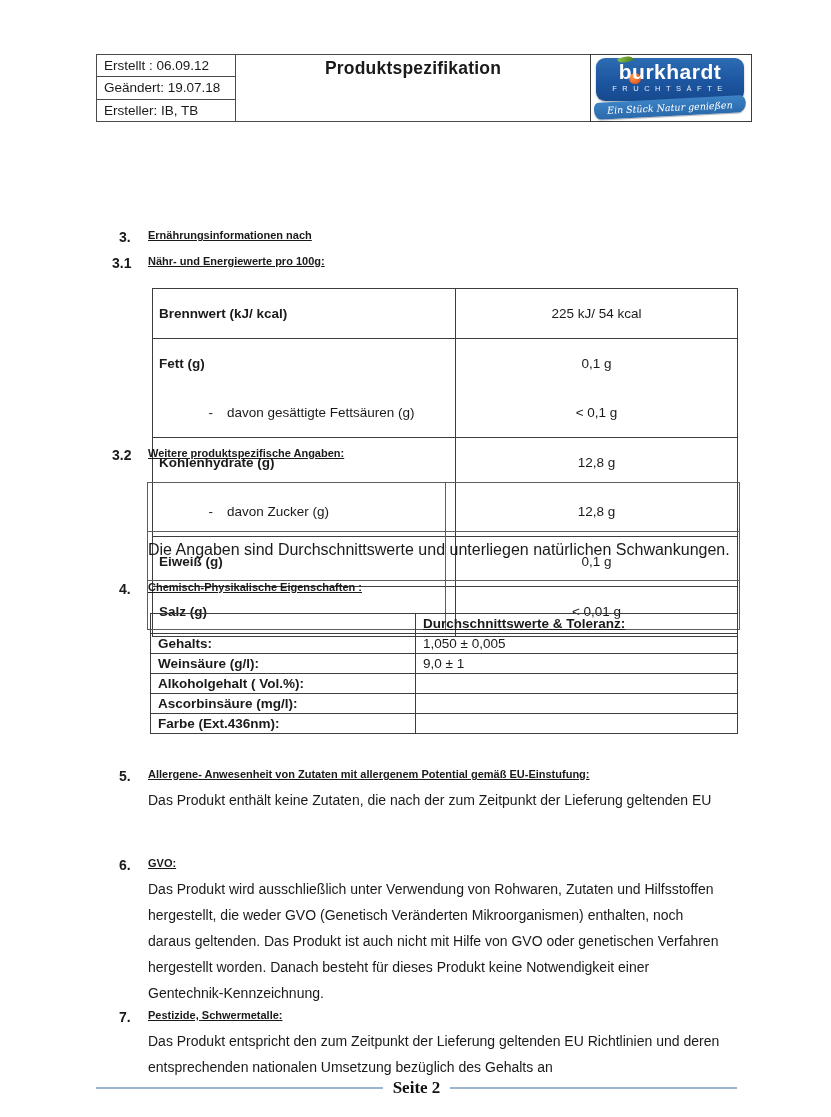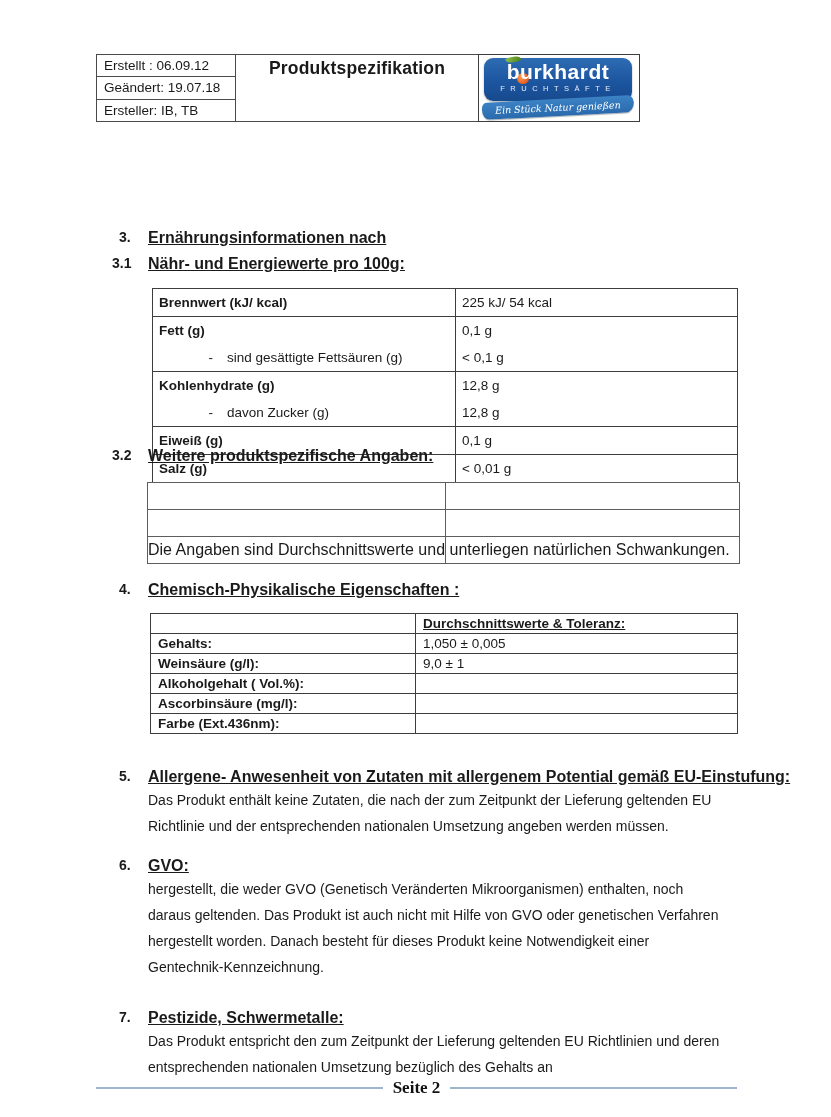--- a/index.html
+++ b/index.html
@@ -1,19 +1,19 @@
 <!DOCTYPE html>
 <html><head>
 <meta charset="utf-8">
 <style>
   html,body{margin:0;padding:0;background:#ffffff;}
   body{width:831px;height:1117px;position:relative;font-family:"Liberation Sans",sans-serif;color:#1a1a1a;overflow:hidden;}
 
   
-  .header{position:absolute;left:96px;top:54px;width:544px;height:68px;display:flex;align-items:stretch;}
+  .header{position:absolute;left:96px;top:54px;width:656px;height:68px;display:flex;align-items:stretch;}
   .meta-table{width:140px;display:flex;flex-direction:column;}
   .meta-row{flex:1;border:1px solid #4a4a4a;border-bottom:none;display:flex;align-items:center;
             padding-left:7px;font-size:13.5px;background:#fff;}
   .meta-row:last-child{border-bottom:1px solid #4a4a4a;}
   .title-cell{flex:1;border-top:1px solid #4a4a4a;border-bottom:1px solid #4a4a4a;
               display:flex;justify-content:center;align-items:flex-start;padding-top:3px;}
   .doc-title{font-size:17.5px;font-weight:bold;letter-spacing:0.2px;}
   .logo-cell{width:160px;border:1px solid #3d3d3d;background:#fff;position:relative;overflow:hidden;}
   .logo-box{position:absolute;left:5px;top:3px;width:148px;height:43px;border-radius:9px;
             background:linear-gradient(180deg,#2d6cb2 0%,#1c55a0 55%,#164a8e 100%);
@@ -30,31 +30,31 @@
           background:linear-gradient(180deg,#3b82c4,#2a6aad);border-radius:8px 10px 14px 12px/60% 70% 100% 90%;
           transform:rotate(-3deg);display:flex;align-items:center;justify-content:center;
           box-shadow:0 1px 1px rgba(0,0,0,.3);}
   .ribbon-text{color:#fff;font-family:"DejaVu Serif",serif;font-style:italic;font-size:9.5px;
                white-space:nowrap;transform:rotate(0.5deg);}
 
   
   .sec{position:absolute;left:0;width:831px;height:22px;}
   .sec-num{position:absolute;font-weight:bold;font-size:14px;}
   .sec-num.one{left:119px;} .sec-num.two{left:112px;}
-  .sec-title{position:absolute;left:148px;font-weight:bold;font-size:16px;
+  .sec-title{position:absolute;left:148px;font-weight:bold;font-size:11px;
              text-decoration:underline;white-space:nowrap;}
 
   
   table{border-collapse:collapse;table-layout:fixed;}
-  td{border:1px solid #3d3d3d;font-size:13.5px;padding:4px 6px;height:19px;line-height:17px;
+  td{border:1px solid #3d3d3d;font-size:13.5px;padding:15px 6px;height:19px;line-height:17px;
      overflow:hidden;white-space:nowrap;}
   .nutri{position:absolute;left:152px;top:288px;width:585px;}
   .nutri col.c1{width:303px;} .nutri col.c2{width:282px;}
   .nutri td.lbl{font-weight:bold;}
-  .nutri td.val{}
+  .nutri td.val{text-align:center;}
   .nutri tr.sub td{border-top:none;font-weight:normal;}
   .nutri tr.subparent td{border-bottom:none;}
   .dash{display:inline-block;width:26px;text-align:right;margin-left:28px;padding-right:14px;font-weight:normal;}
 
   .empty-tbl{position:absolute;left:147px;top:482px;width:592px;}
   .empty-tbl td{border-color:#5d5d5d;height:18px;}
   .empty-tbl col.c1{width:298px;} .empty-tbl col.c2{width:294px;}
 
   .chem{position:absolute;left:150px;top:613px;width:587px;}
   .chem col.c1{width:265px;} .chem col.c2{width:322px;}
@@ -123,21 +123,21 @@
     <tbody>
         <tr>
       <td class="lbl">Brennwert (kJ/ kcal)</td>
       <td class="val">225 kJ/ 54 kcal</td>
     </tr>
     <tr class="subparent">
       <td class="lbl">Fett (g)</td>
       <td class="val">0,1 g</td>
     </tr>
     <tr class="sub">
-      <td><span class="dash">-</span><span>sind gesättigte Fettsäuren (g)</span></td>
+      <td><span class="dash">-</span><span>davon gesättigte Fettsäuren (g)</span></td>
       <td class="val">&lt; 0,1 g</td>
     </tr>
     <tr class="subparent">
       <td class="lbl">Kohlenhydrate (g)</td>
       <td class="val">12,8 g</td>
     </tr>
     <tr class="sub">
       <td><span class="dash">-</span><span>davon Zucker (g)</span></td>
       <td class="val">12,8 g</td>
     </tr>
@@ -217,28 +217,28 @@
     </tr>
   </tbody>
     </table>
 
   <div class="sec" style="top:768px;">
     <span class="sec-num one">5.</span>
     <span class="sec-title">Allergene- Anwesenheit von Zutaten mit allergenem Potential gemäß EU-Einstufung:</span>
   </div>
   <div class="para" style="top:787px;">
     <div class="line">Das Produkt enthält keine Zutaten, die nach der zum Zeitpunkt der Lieferung geltenden EU</div>
-    <div class="line">Richtlinie und der entsprechenden nationalen Umsetzung angeben werden müssen.</div>
   </div>
 
   <div class="sec" style="top:857px;">
     <span class="sec-num one">6.</span>
     <span class="sec-title">GVO:</span>
   </div>
   <div class="para" style="top:876px;">
+    <div class="line">Das Produkt wird ausschließlich unter Verwendung von Rohwaren, Zutaten und Hilfsstoffen</div>
     <div class="line">hergestellt, die weder GVO (Genetisch Veränderten Mikroorganismen) enthalten, noch</div>
     <div class="line">daraus geltenden.  Das Produkt ist auch nicht mit Hilfe von GVO oder genetischen Verfahren</div>
     <div class="line">hergestellt worden. Danach besteht für dieses Produkt keine Notwendigkeit einer</div>
     <div class="line">Gentechnik-Kennzeichnung.</div>
   </div>
 
   <div class="sec" style="top:1009px;">
     <span class="sec-num one">7.</span>
     <span class="sec-title">Pestizide, Schwermetalle:</span>
   </div>

